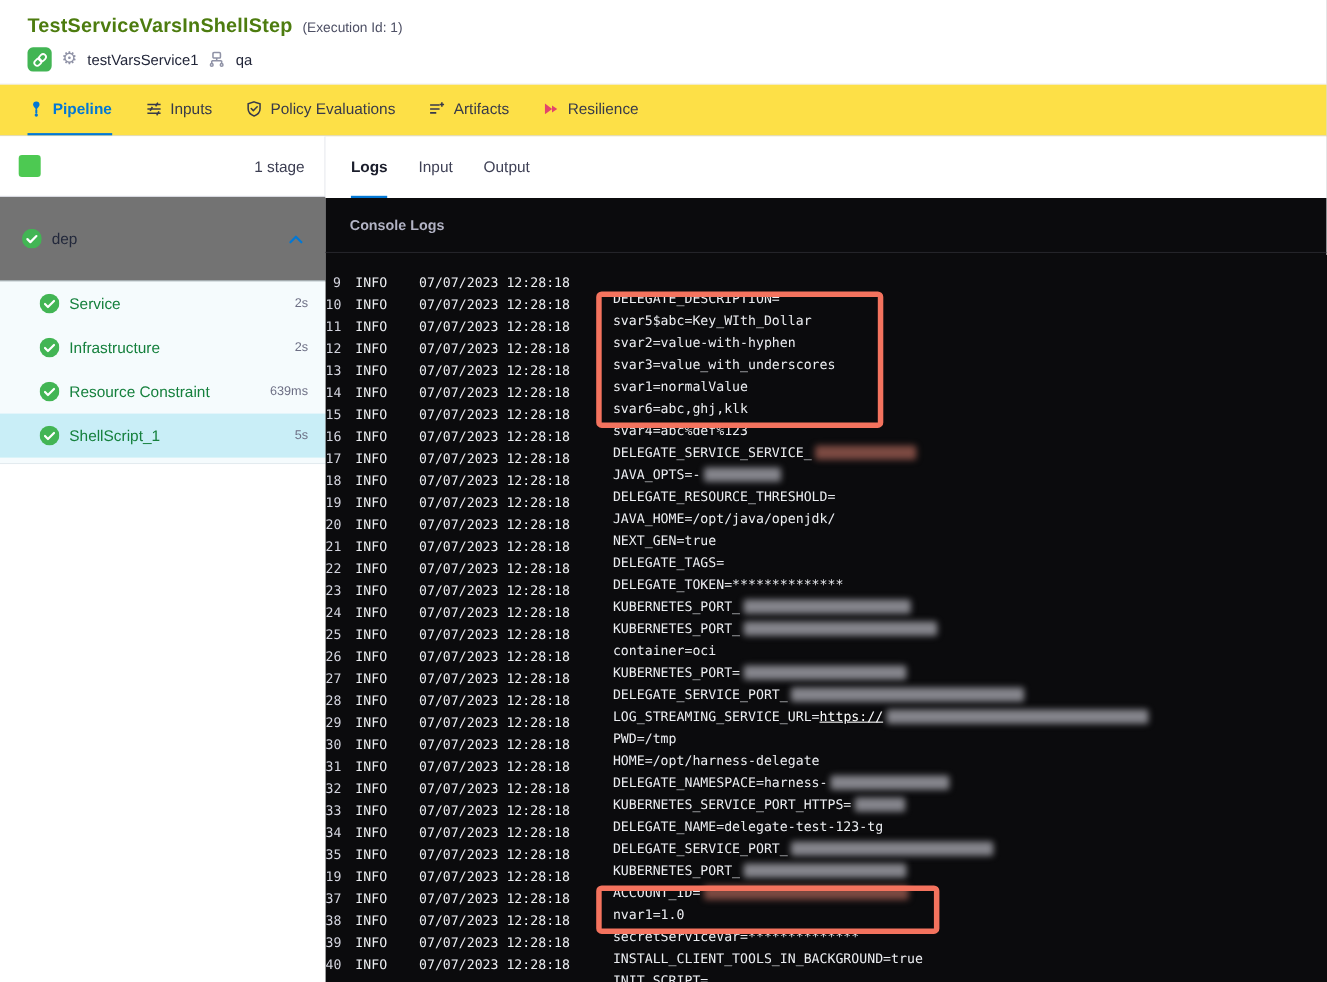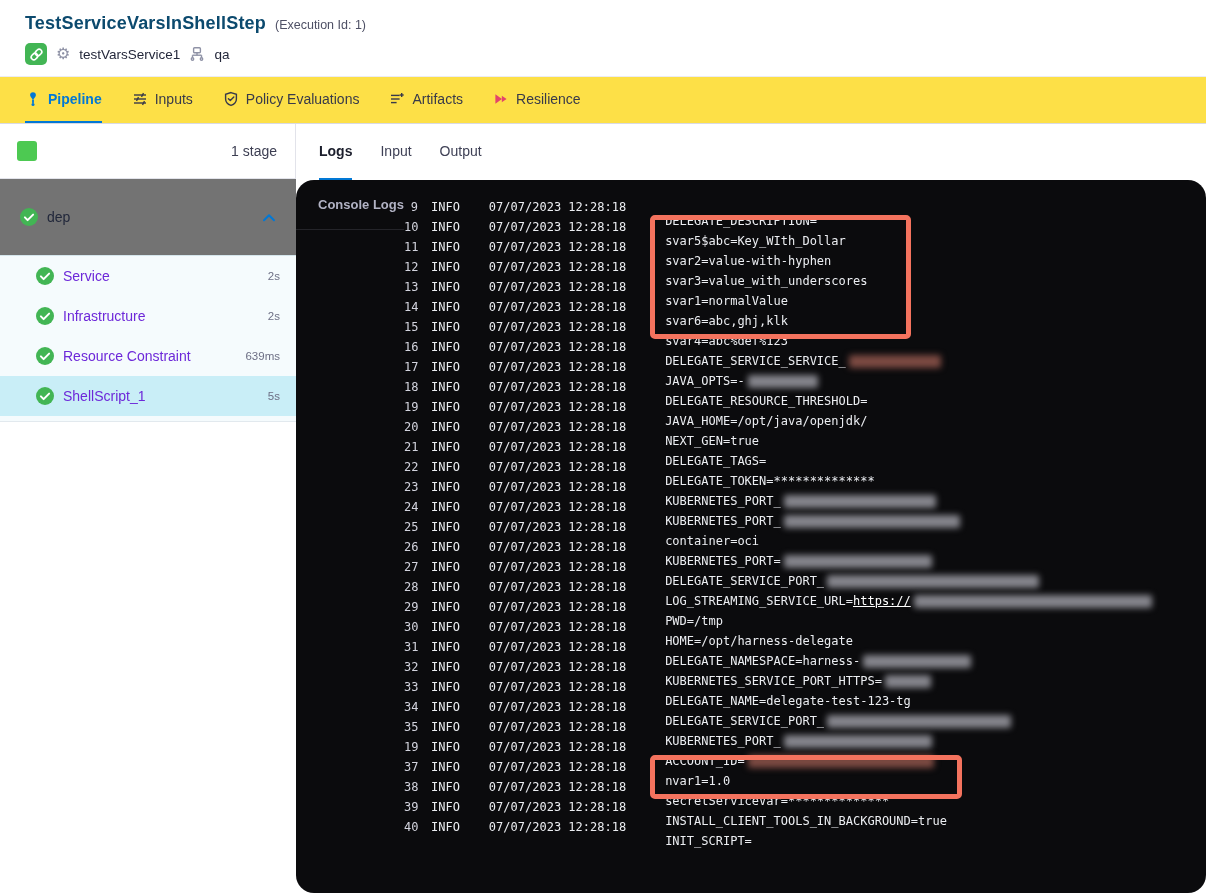--- a/index.html
+++ b/index.html
@@ -3,21 +3,21 @@
 <meta charset="utf-8">
 <style>
   * { margin:0; padding:0; box-sizing:border-box; }
   html,body { width:1206px; height:893px; overflow:hidden; background:#fff;
               font-family:"Liberation Sans", sans-serif; }
   .page { width:1206px; height:893px; display:flex; flex-direction:column; }
 
   
   .hdr { height:77px; background:#fff; padding:13px 0 0 25px; border-bottom:1px solid #ececf2; flex:0 0 auto; }
   .title-row { display:flex; align-items:baseline; gap:9px; }
-  .title { font-size:18px; font-weight:700; color:#0c4a6e; letter-spacing:.2px; }
+  .title { font-size:18px; font-weight:700; color:#4d7c0f; letter-spacing:.2px; }
   .exec-id { font-size:12.5px; color:#4e5065; }
   .meta-row { margin-top:9px; display:flex; align-items:center; gap:9px; font-size:13.5px; color:#23273a; }
   .svc-badge { width:22px; height:22px; border-radius:5px; background:#42b554; display:flex; align-items:center; justify-content:center; }
   .gear-glyph { font-size:16px; color:#8f92a6; line-height:1; }
   .meta-name { color:#23273a; }
 
   
   .tabbar { height:47px; border-bottom:1px solid #d9dae3; display:flex; align-items:stretch; gap:30px; padding:0 0 0 25px; flex:0 0 auto; background:#fde047; }
   .xtab { display:flex; align-items:center; gap:7px; font-size:14px; color:#383a4a; border-bottom:2px solid transparent; cursor:pointer; }
   .xtab.active { color:#0278d5; border-bottom-color:#0278d5; font-weight:600; }
@@ -30,31 +30,31 @@
   .sidebar { width:296px; flex:0 0 auto; display:flex; flex-direction:column; background:#fff; }
   .stage-row { height:55px; display:flex; align-items:center; padding:0 18px 0 17px; border-bottom:1px solid #e2e3ea; border-right:1px solid #e2e3ea; background:#fff; }
   .stage-square { width:20px; height:20px; border-radius:3px; background:#4dc952; }
   .stage-count { margin-left:auto; font-size:14px; color:#3c3e52; }
   .dep-row { height:77px; background:#737373; border-bottom:1px solid #d5e6ec; display:flex; align-items:center; padding:0 20px; }
   .dep-label { margin-left:9px; font-size:14px; color:#22283b; }
   .dep-chevron { margin-left:auto; display:flex; }
   .steps { background:#f5fbfd; border-bottom:1px solid #e2e9ee; padding:0 0 5px 0; }
   .step { height:40px; display:flex; align-items:center; padding:0 16px 0 36px; cursor:pointer; }
   .step.selected { background:#c9eef7; }
-  .step-label { margin-left:9px; font-size:14px; color:#6d28d9; }
+  .step-label { margin-left:9px; font-size:14px; color:#15803d; }
   .step-dur { margin-left:auto; font-size:11.5px; color:#6c6e84; }
   .sidebar-fill { flex:1; background:#fff; }
 
   
   .right { flex:1; display:flex; flex-direction:column; min-width:0; }
   .log-tabs { height:56px; background:#fff; display:flex; align-items:stretch; gap:28px; padding-left:23px; flex:0 0 auto; }
   .ltab { display:flex; align-items:center; font-size:14px; color:#3f4156; border-bottom:2px solid transparent; cursor:pointer; }
   .ltab.active { color:#1b1e2c; font-weight:700; border-bottom-color:#0278d5; }
 
-  .console { flex:1; background:#0b0b0d; display:flex; flex-direction:row; min-height:0;border-radius:18px; }
+  .console { flex:1; background:#0b0b0d; display:flex; flex-direction:column; min-height:0; }
   .console-hdr { height:50px; flex:0 0 auto; display:flex; align-items:center; padding-left:22px; font-size:13px; font-weight:700; color:#b2b3c4; border-bottom:1px solid #242429; }
   .log-scroll { flex:1; position:relative; overflow:hidden; padding-top:17px; }
   .rows {}
   .row { height:20px; display:flex; align-items:center; font-family:"DejaVu Sans Mono", monospace; font-size:12px; white-space:pre; color:#eceef2; }
   .num { width:14px; text-align:right; color:#d3d4de; flex:0 0 auto; }
   .lvl { margin-left:13px; flex:0 0 auto; }
   .ts  { margin-left:29px; flex:0 0 auto; }
   .msg { margin-left:39px; display:flex; align-items:center;margin-top:28px; }
   .redact { display:inline-block; height:13px; border-radius:2px; background:#85858c; filter:blur(3px); margin-left:3px; }
   .redact.tint { background:#7c4a42; }

